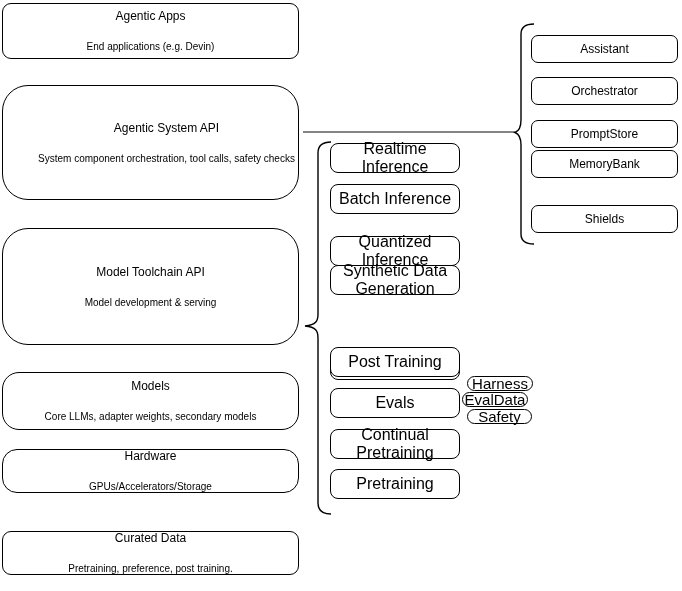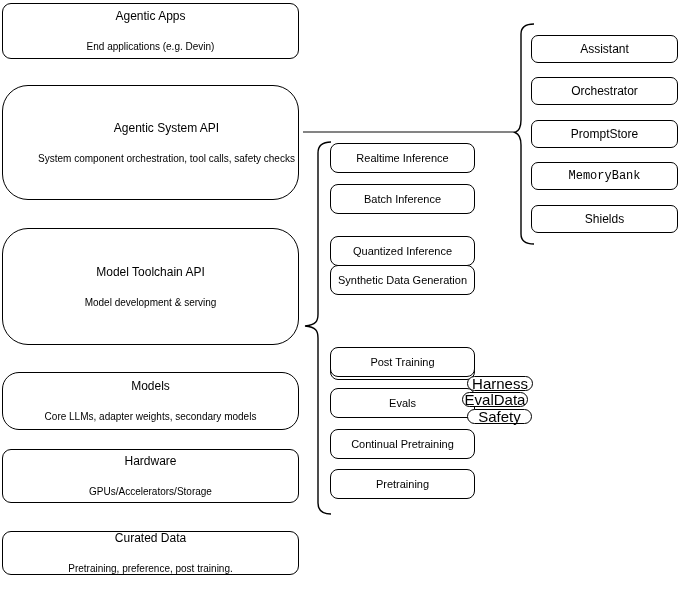--- a/index.html
+++ b/index.html
@@ -18,25 +18,25 @@
     background:#fff;
     box-sizing:border-box;
     display:flex;flex-direction:column;
     align-items:center;justify-content:center;
     gap:18px;text-align:center;
   }
   .node .title{font-size:12px;line-height:14px;}
   .node .subtitle{font-size:10px;line-height:12px;}
   .mid-box{
     position:absolute;
-    left:330px;width:145px;height:30px;
+    left:330px;width:130px;height:30px;
     border:1.4px solid #000;border-radius:8px;
     background:#fff;box-sizing:border-box;
     display:flex;align-items:center;justify-content:center;
-    font-size:11px;text-align:center;
+    font-size:16px;text-align:center;
   }
   .right-box{
     position:absolute;
     left:531px;width:147px;height:28px;
     border:1.4px solid #000;border-radius:7px;
     background:#fff;box-sizing:border-box;
     display:flex;align-items:center;justify-content:center;
     font-size:12px;text-align:center;
   }
   .pill{
@@ -70,21 +70,21 @@
   <div class="node" style="top:228px;height:117px;border-radius:26px;">
     <span class="title">Model Toolchain API</span>
     <span class="subtitle">Model development &amp; serving</span>
   </div>
 
   <div class="node" style="top:372px;height:58px;border-radius:17px;">
     <span class="title">Models</span>
     <span class="subtitle">Core LLMs, adapter weights, secondary models</span>
   </div>
 
-  <div class="node" style="top:449px;height:54px;border-radius:9px;">
+  <div class="node" style="top:449px;height:44px;border-radius:15px;">
     <span class="title">Hardware</span>
     <span class="subtitle">GPUs/Accelerators/Storage</span>
   </div>
 
   <div class="node" style="top:531px;height:44px;border-radius:9px;">
     <span class="title">Curated Data</span>
     <span class="subtitle">Pretraining, preference, post training.</span>
   </div>
 
   <div class="mid-box" style="top:143px;">Realtime Inference</div>
@@ -97,21 +97,21 @@
   <div class="mid-box" style="top:429px;">Continual Pretraining</div>
   <div class="mid-box" style="top:469px;">Pretraining</div>
 
   <div class="pill" style="left:467px;top:376px;width:66px;height:15px;">Harness</div>
   <div class="pill" style="left:462px;top:392px;width:66px;height:15px;">EvalData</div>
   <div class="pill" style="left:467px;top:409px;width:65px;height:15px;">Safety</div>
 
   <div class="right-box" style="top:35px;">Assistant</div>
   <div class="right-box" style="top:77px;">Orchestrator</div>
   <div class="right-box" style="top:120px;">PromptStore</div>
-  <div class="right-box" style="top:162px;font-family:Liberation Mono, monospace;">MemoryBank</div>
+  <div class="right-box" style="top:150px;">MemoryBank</div>
   <div class="right-box" style="top:205px;">Shields</div>
 
   <svg class="overlay" viewBox="0 0 682 591" xmlns="http://www.w3.org/2000/svg">
 
     <path d="M303 132 L515 132" stroke="#5b5b5b" stroke-width="1.6" fill="none"></path>
 
     <path d="M534 24 C525 24 521 28 521 34 L521 120 C521 127 519 131 515 132.5 C519 134 521 138 521 145 L521 234 C521 240 525 244 534 244" stroke="#000" stroke-width="1.4" fill="none"></path>
 
     <path d="M331 142 C322 142 318 146 318 153 L318 314 C318 321 316 325 305 326 C316 327 318 331 318 338 L318 503 C318 510 322 514 331 514" stroke="#000" stroke-width="1.4" fill="none"></path>
   </svg>

